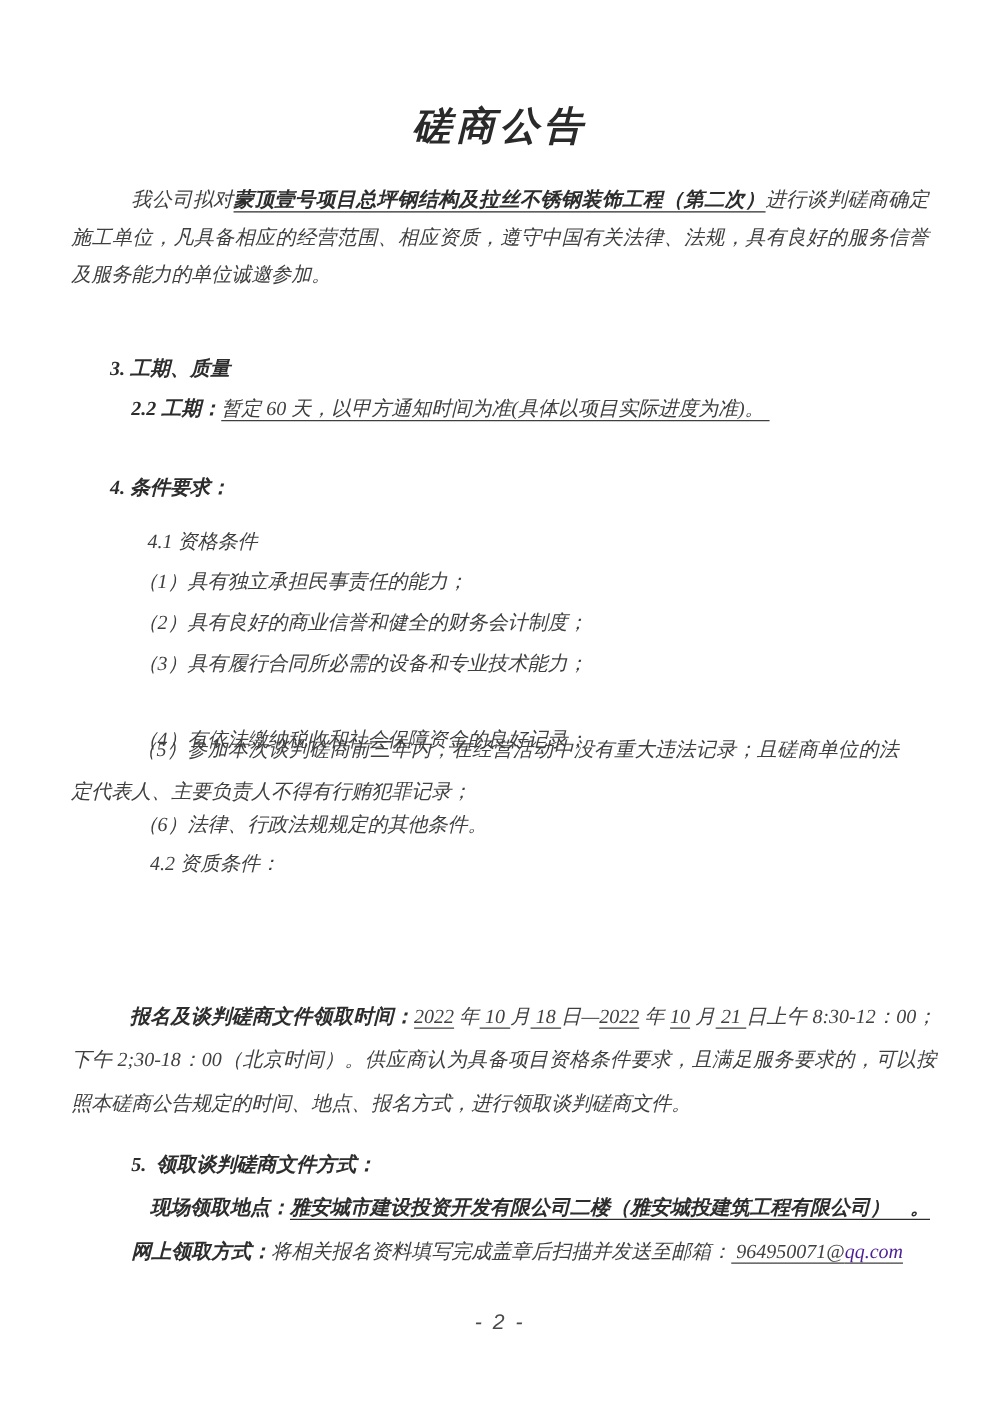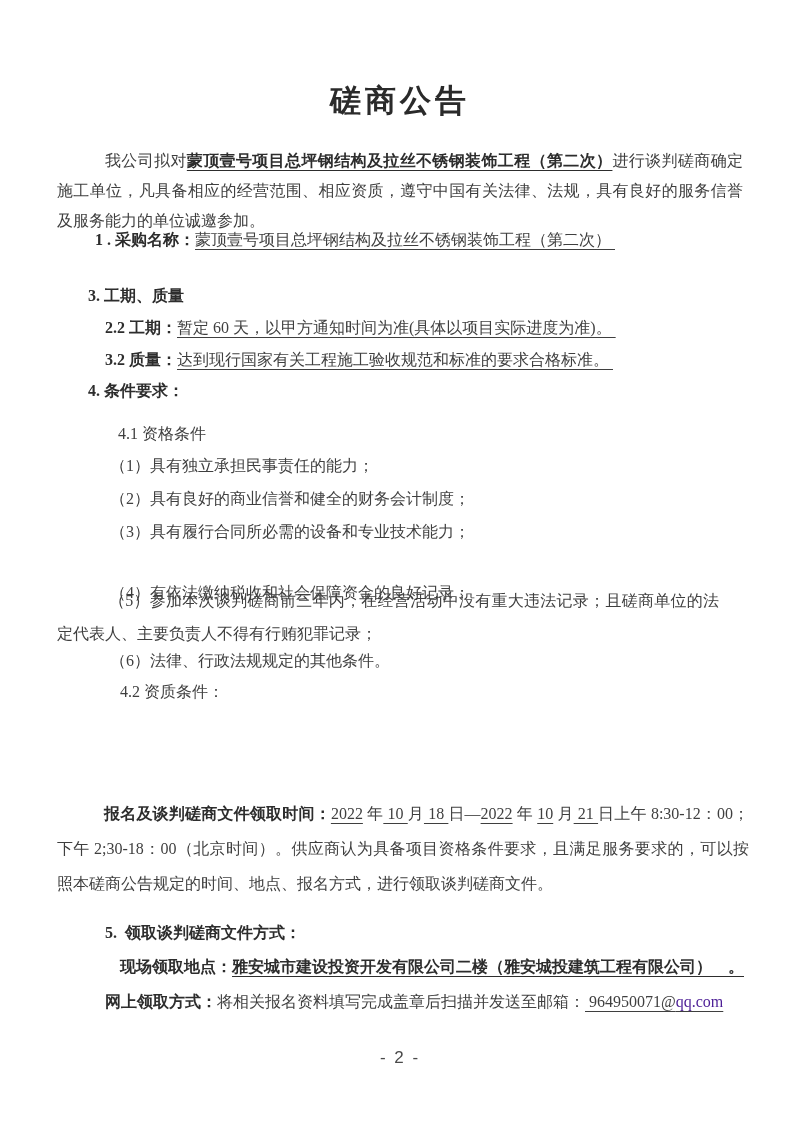--- a/index.html
+++ b/index.html
@@ -5,20 +5,21 @@
   html, body { margin: 0; padding: 0; background: #ffffff; }
   .page {
     position: relative;
     width: 800px;
     height: 1131px;
     background: #ffffff;
     font-family: "Liberation Serif", "DejaVu Serif", serif;
     font-size: 16px;
     color: #3f3f3f;
     overflow: hidden;
+    font-style: italic;
   }
   .abs { position: absolute; white-space: pre-wrap; }
   .para { text-align: justify; }
   .b { font-weight: bold; color: #2d2d2d; }
   .u { text-decoration: underline; text-underline-offset: 4px; text-decoration-thickness: 1px; white-space: pre-wrap; }
   .light { color: #4c1d95; }
   .title {
     position: absolute;
     top: 80px; left: 0; right: 0;
     margin: 0;
@@ -41,28 +42,26 @@
 </style>
 </head>
 <body>
 
 <div class="page">
 
   <h1 class="title">磋商公告</h1>
 
   <div class="abs para" style="top:146px; left:57px; width:686px; line-height:30px; text-indent:48px;"><span>我公司拟对</span><span class="b u">蒙顶壹号项目总坪钢结构及拉丝不锈钢装饰工程（第二次）</span><span>进行谈判磋商确定施工单位，凡具备相应的经营范围、相应资质，遵守中国有关法律、法规，具有良好的服务信誉及服务能力的单位诚邀参加。</span></div>
 
-  <div class="abs line" style="top:229px; left:95px;"><span class="b">1 . 采购名称：</span><span class="u">蒙顶壹号项目总坪钢结构及拉丝不锈钢装饰工程（第二次） </span></div>
 
 
   <div class="abs line b" style="top:285px; left:88px;">3. 工期、质量</div>
 
   <div class="abs line" style="top:317px; left:105px;"><span class="b">2.2 工期：</span><span class="u">暂定 60 天，以甲方通知时间为准(具体以项目实际进度为准)。 </span></div>
 
-  <div class="abs line" style="top:349px; left:105px;"><span class="b">3.2 质量：</span><span class="u">达到现行国家有关工程施工验收规范和标准的要求合格标准。 </span></div>
 
   <div class="abs line b" style="top:380px; left:88px;">4. 条件要求：</div>
 
   <div class="abs line" style="top:423px; left:118px;">4.1 资格条件</div>
 
   <div class="abs line" style="top:455px; left:110px;">（1）具有独立承担民事责任的能力；</div>
   <div class="abs line" style="top:488px; left:110px;">（2）具有良好的商业信誉和健全的财务会计制度；</div>
   <div class="abs line" style="top:521px; left:110px;">（3）具有履行合同所必需的设备和专业技术能力；</div>
   <div class="abs line" style="top:582px; left:110px;">（4）有依法缴纳税收和社会保障资金的良好记录；</div>
 

